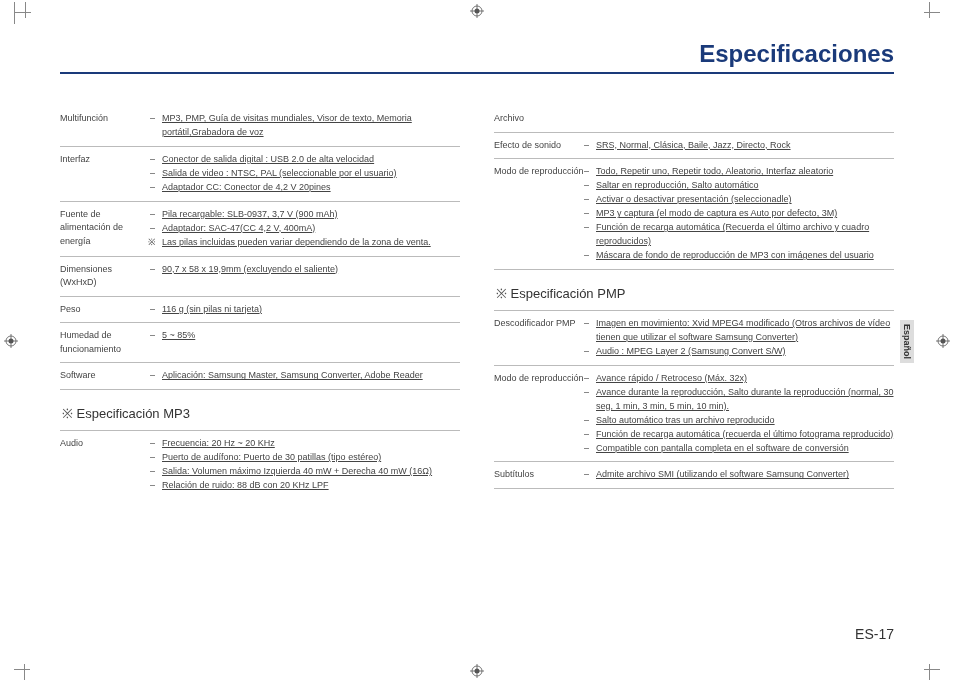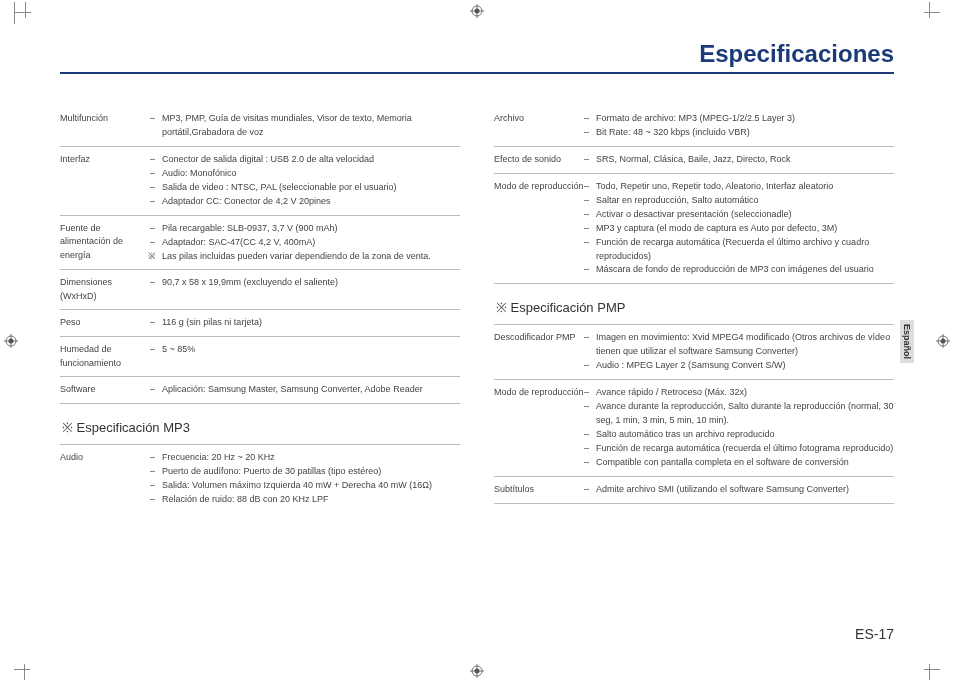--- a/index.html
+++ b/index.html
@@ -44,21 +44,21 @@
     padding-bottom: 4px;
     border-bottom: 2px solid #1a3a7a;
     margin-bottom: 32px;
   }
   .cols { display: flex; gap: 34px; }
   .col { flex: 1; font-size: 9px; color: #444; }
   .row { display:flex; border-top:1px solid #bbb; padding:6px 0 6px 0; }
   .row:first-child { border-top:none; }
   .row .label { width: 90px; flex:none; line-height:1.5; }
   .row .val { flex:1; }
-  .row .val ul { list-style:none; }
+  .row .val ul { list-style:none;text-decoration:underline; }
   .row .val li { position:relative; padding-left:12px; line-height:1.55; }
   .row .val li::before { content:"–"; position:absolute; left:0; top:0; }
   .row .val li.note::before { content:"※"; left:-2px; }
   .section-sep { border-top:1px solid #bbb; height:0; }
   .subhead { font-size:13px; color:#333; padding:14px 0 8px 2px; }
   .subhead::before { content:"※ "; color:#555;}
   .lang-tab {
     position:absolute; right:-20px; top:280px;
     background:#ddd; font-size:9px; padding:4px 2px;
     writing-mode:vertical-rl; text-orientation:mixed;
@@ -120,21 +120,20 @@
             <ul>
               <li>MP3, PMP, Guía de visitas mundiales, Visor de texto, Memoria portátil,Grabadora de voz</li>
             </ul>
           </div>
         </div>
         <div class="row">
           <div class="label">Interfaz</div>
           <div class="val">
             <ul>
               <li>Conector de salida digital : USB 2.0 de alta velocidad</li>
-              <li>Audio: Monofónico</li>
               <li>Salida de video : NTSC, PAL (seleccionable por el usuario)</li>
               <li>Adaptador CC: Conector de 4,2 V 20pines</li>
             </ul>
           </div>
         </div>
         <div class="row">
           <div class="label">Fuente de alimentación de energía</div>
           <div class="val">
             <ul>
               <li>Pila recargable: SLB-0937, 3,7 V (900 mAh)</li>
@@ -185,26 +184,20 @@
               <li>Puerto de audífono: Puerto de 30 patillas (tipo estéreo)</li>
               <li>Salida: Volumen máximo Izquierda 40 mW + Derecha 40 mW (16Ω)</li>
               <li>Relación de ruido: 88 dB con 20 KHz LPF</li>
             </ul>
           </div>
         </div>
       </div>
     <div class="col" id="col-right">
         <div class="row">
           <div class="label">Archivo</div>
-          <div class="val">
-            <ul>
-              <li>Formato de archivo: MP3 (MPEG-1/2/2.5 Layer 3)</li>
-              <li>Bit Rate: 48 ~ 320 kbps (incluido VBR)</li>
-            </ul>
-          </div>
         </div>
         <div class="row">
           <div class="label">Efecto de sonido</div>
           <div class="val">
             <ul>
               <li>SRS, Normal, Clásica, Baile, Jazz, Directo, Rock</li>
             </ul>
           </div>
         </div>
         <div class="row">

